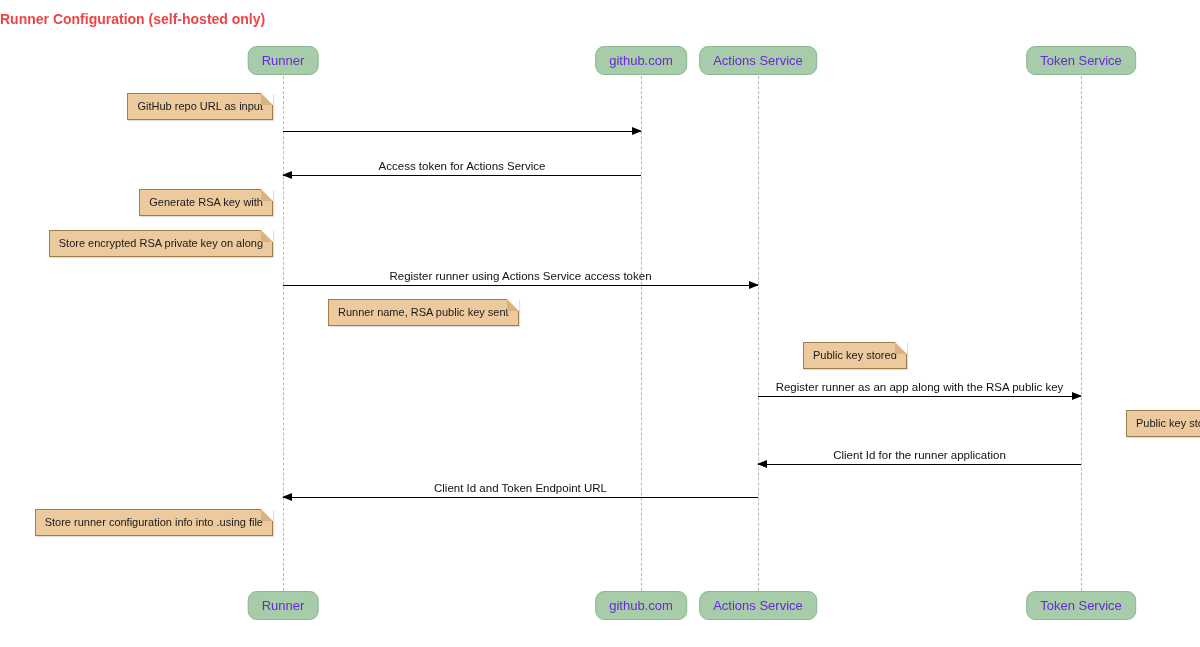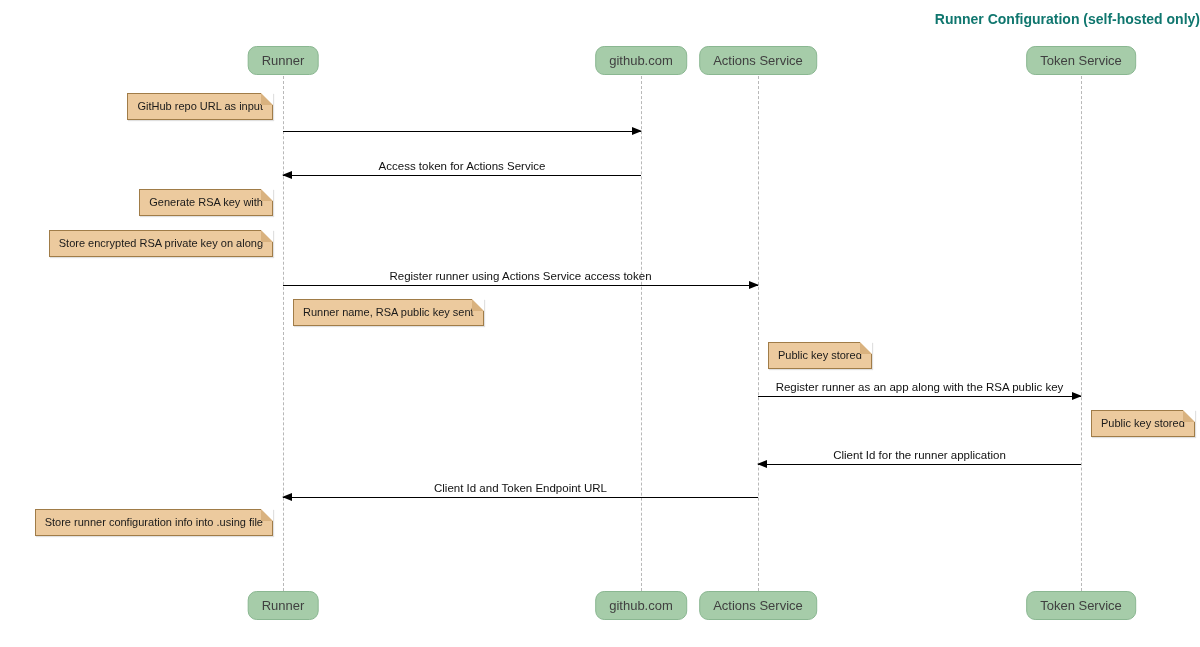--- a/index.html
+++ b/index.html
@@ -14,57 +14,58 @@
     height: 647px;
     background: var(--background, #ffffff);
     overflow: hidden;
     color: var(--text, #000000);
   }
   .diagram-title {
     position: absolute;
     top: 11px;
     left: 0;
     width: 1200px;
-    text-align: right;
+    text-align: left;
     font-size: 14px;
     font-weight: bold;
-    color: #0f766e;
+    color: #ef4444;
   }
   .lifeline {
     position: absolute;
     top: 76px;
     height: 515px;
     width: 0;
     border-left: 1px dashed var(--lifeline, #b8b8b8);
   }
   .participant {
     position: absolute;
     transform: translateX(-50%);
     background: var(--participant-fill, #a6cca9);
     border: 1.5px solid var(--participant-border, #8ab791);
     border-radius: 9px;
     height: 27px;
     line-height: 27px;
     padding: 0 13px;
     font-size: 13px;
-    color: #404040;
+    color: #6d28d9;
     white-space: nowrap;
     z-index: 3;
   }
   .note {
     position: absolute;
     background: var(--note-fill, #ecca9e);
     border: 1px solid var(--note-border, #a07c48);
     padding: 6px 9px;
     font-size: 11px;
     line-height: 13px;
     white-space: nowrap;
     color: #1a1a1a;
     box-shadow: 1px 1px 1px rgba(0,0,0,0.12);
     z-index: 2;
+    margin-left: 35px;
   }
   .note::before {
     content: "";
     position: absolute;
     top: -1px;
     right: -1px;
     width: 0;
     height: 0;
     border-style: solid;
     border-width: 0 12px 12px 0;

